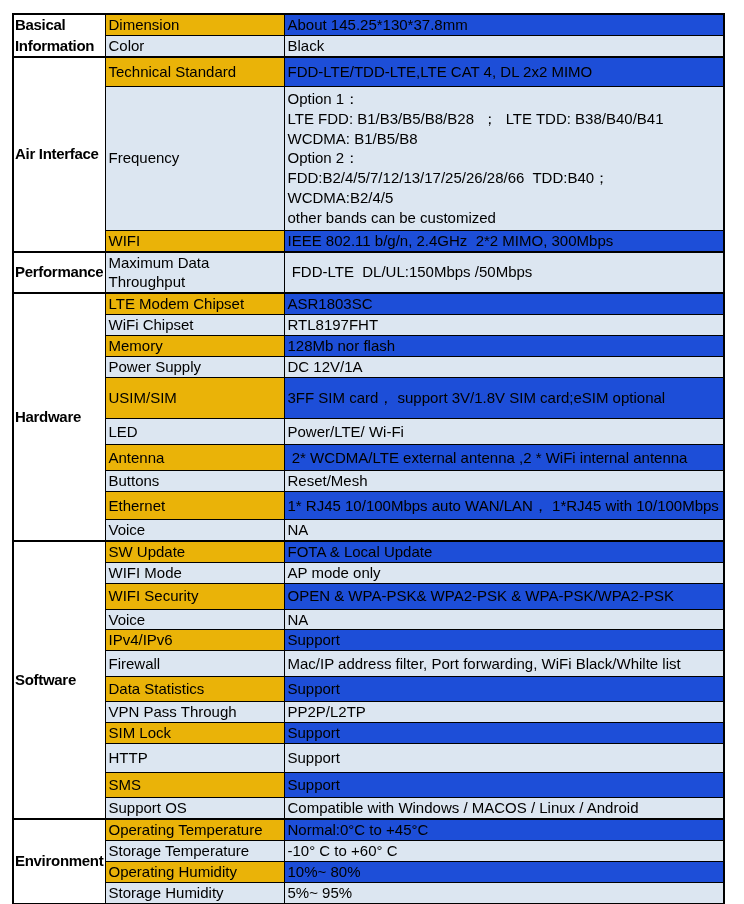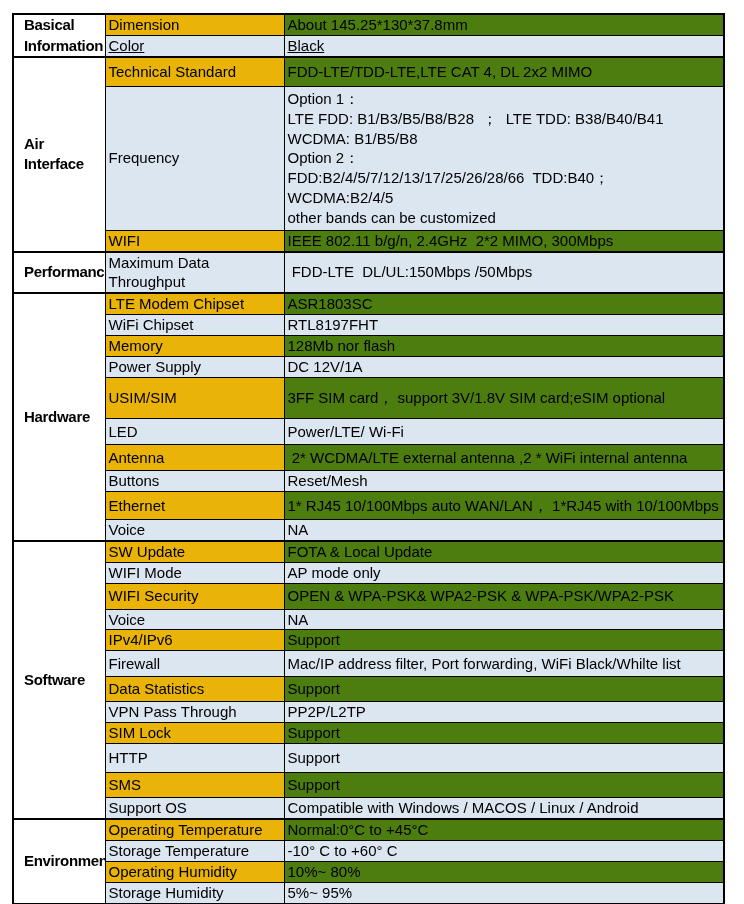--- a/index.html
+++ b/index.html
@@ -35,30 +35,30 @@
     vertical-align: middle;
     font-size: 15px;
     line-height: 1.32;
     padding: 0 2px 0 3px;
     overflow: hidden;
   }
   td.cat {
     font-weight: bold;
     font-size: 15px;
     letter-spacing: -0.3px;
-    padding: 0 0 0 10px;
+    padding: 0 0 0 1px;
     background: #ffffff;
     line-height: 1.35;
   }
   td.lab { background: #eab308; }
-  td.val { background: #4d7c0f; white-space: pre-wrap; }
+  td.val { background: #1d4ed8; white-space: pre-wrap; }
   tr.alt td.lab, tr.alt td.val { background: #dce6f1; }
   tr.h20 { height: 20px; }
   tr.h21 { height: 21px; }
-  tr.h22 { height: 22px; text-decoration: underline; }
+  tr.h22 { height: 22px; }
   tr.h24 { height: 20px; }
   tr.h25 { height: 25px; border-radius: 12px; }
   tr.h26 { height: 26px; border-radius: 6px; }
   tr.h27 { height: 41px; }
   tr.h28 { height: 28px; }
   tr.h29 { height: 29px; }
   tr.h41 { height: 41px; border-radius: 20px; }
   tr.h144 { height: 144px; }
 </style>
 </head>

